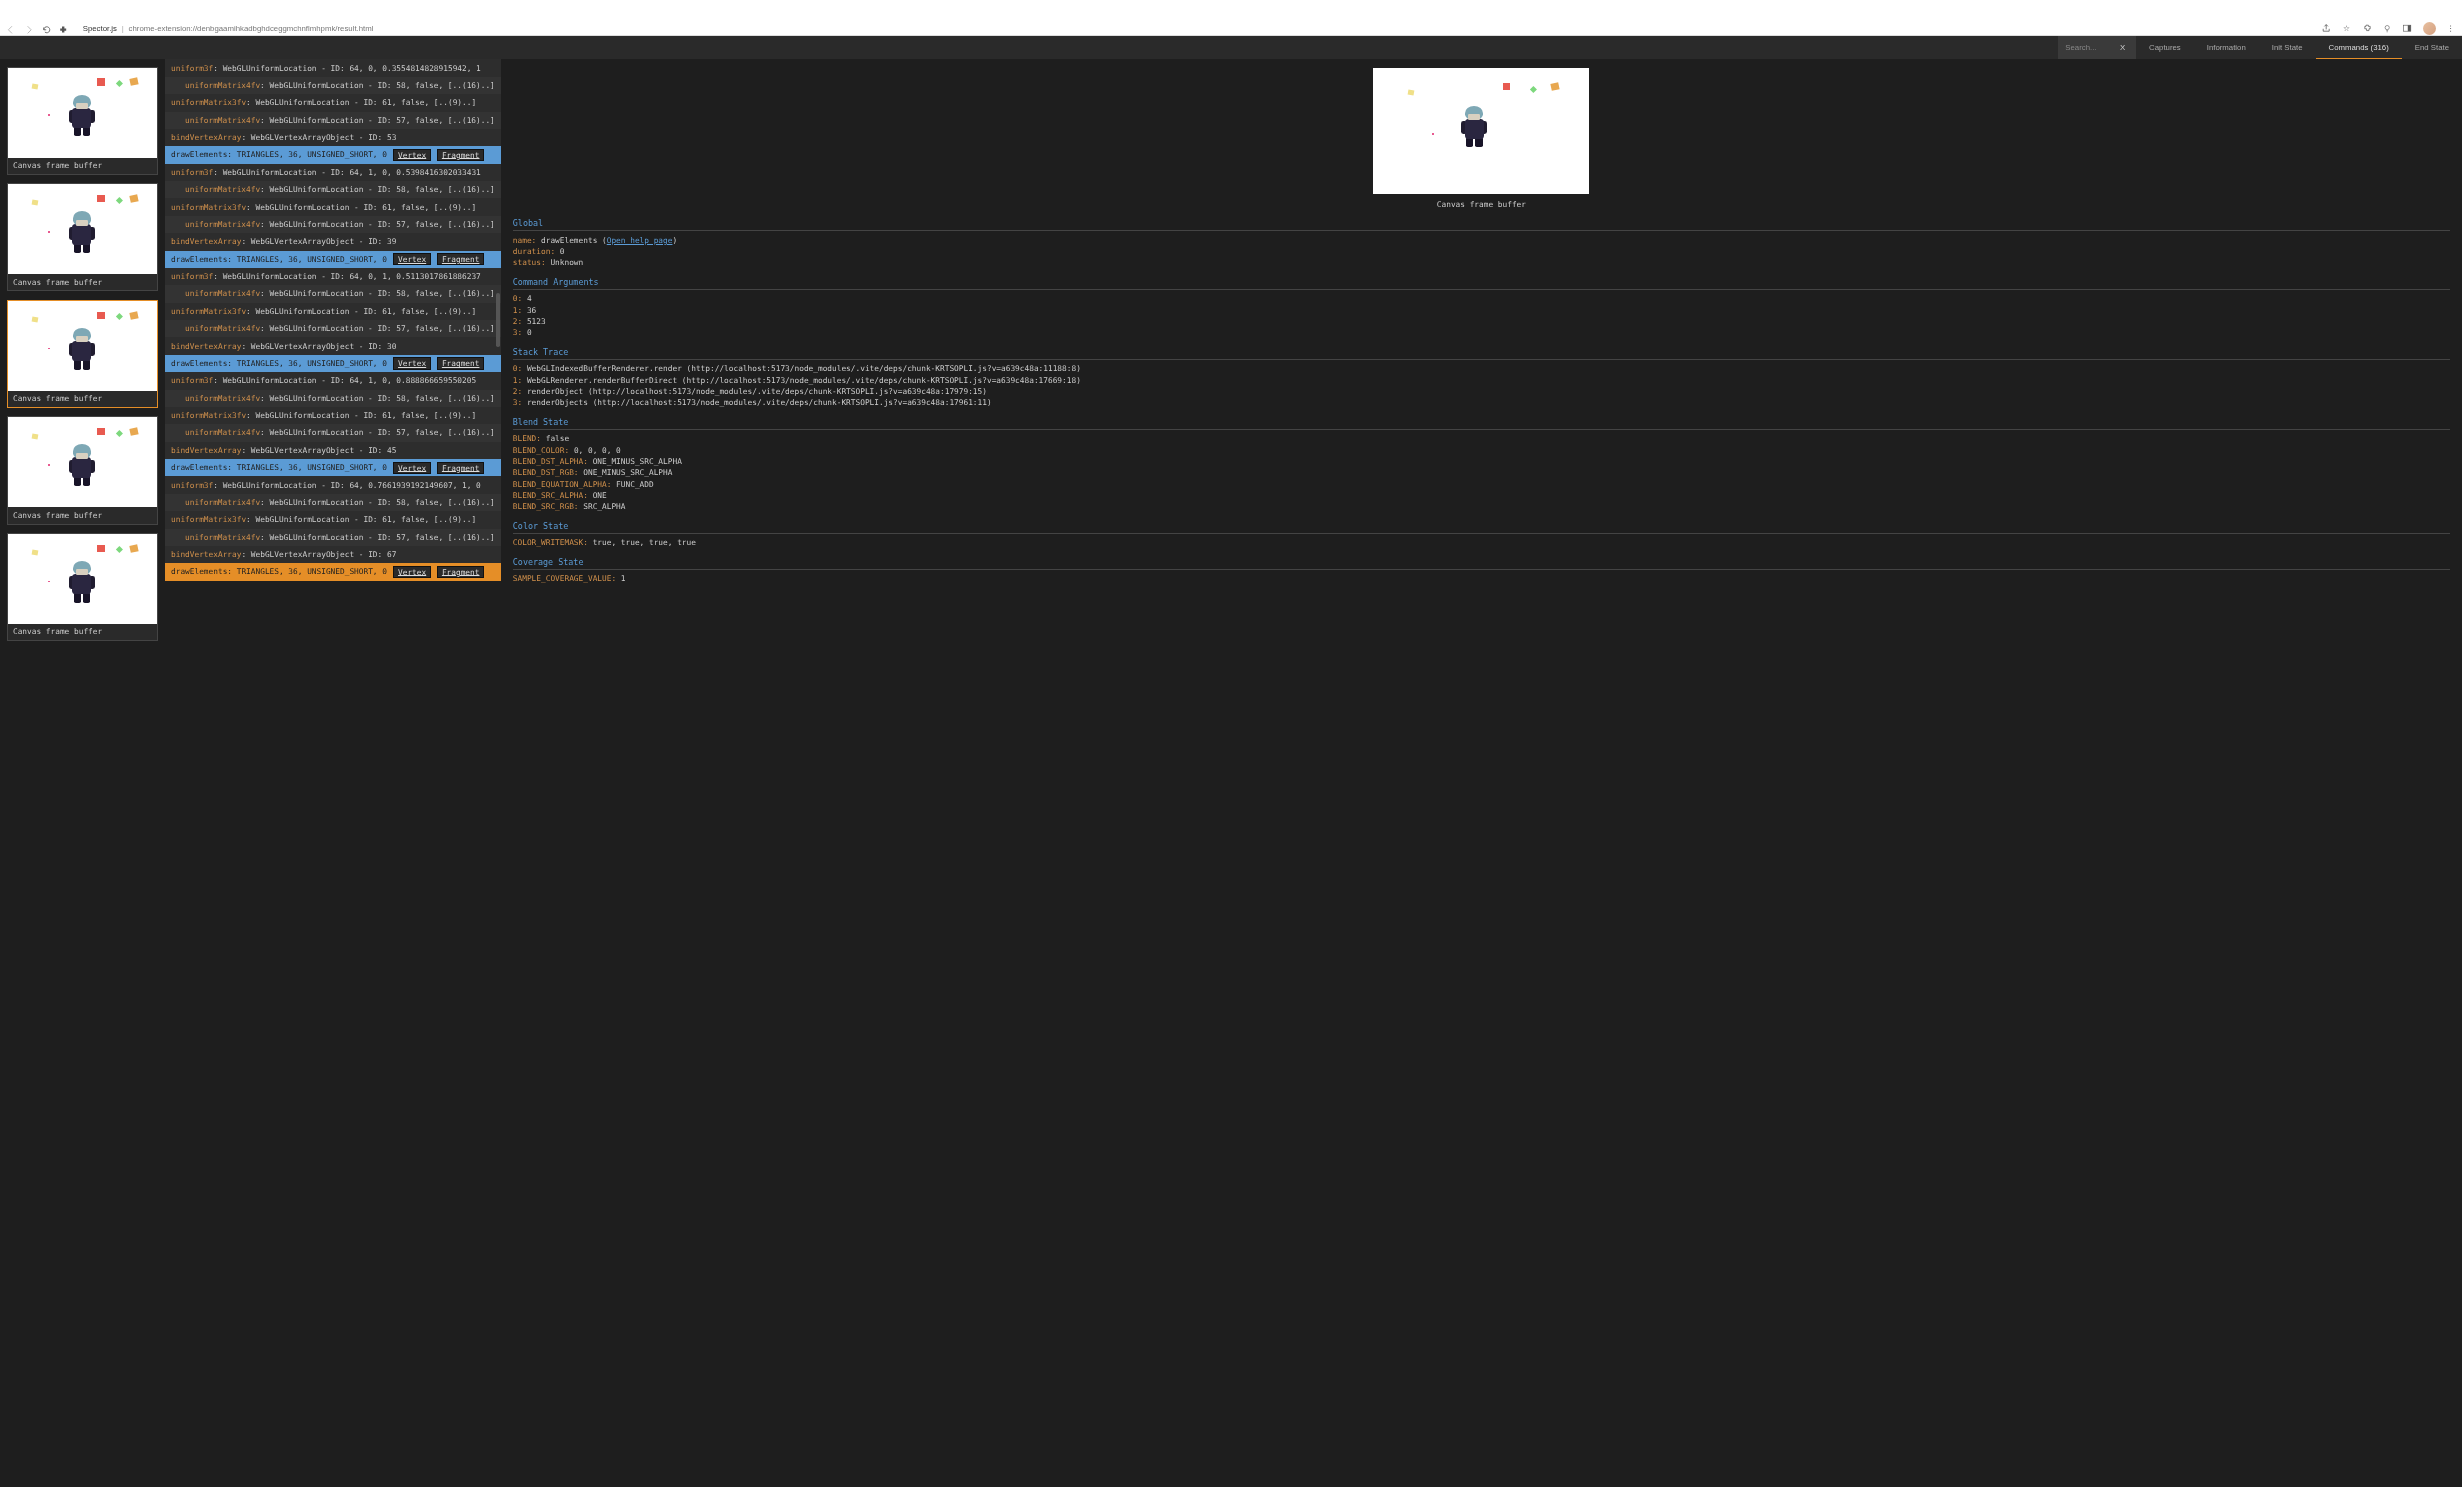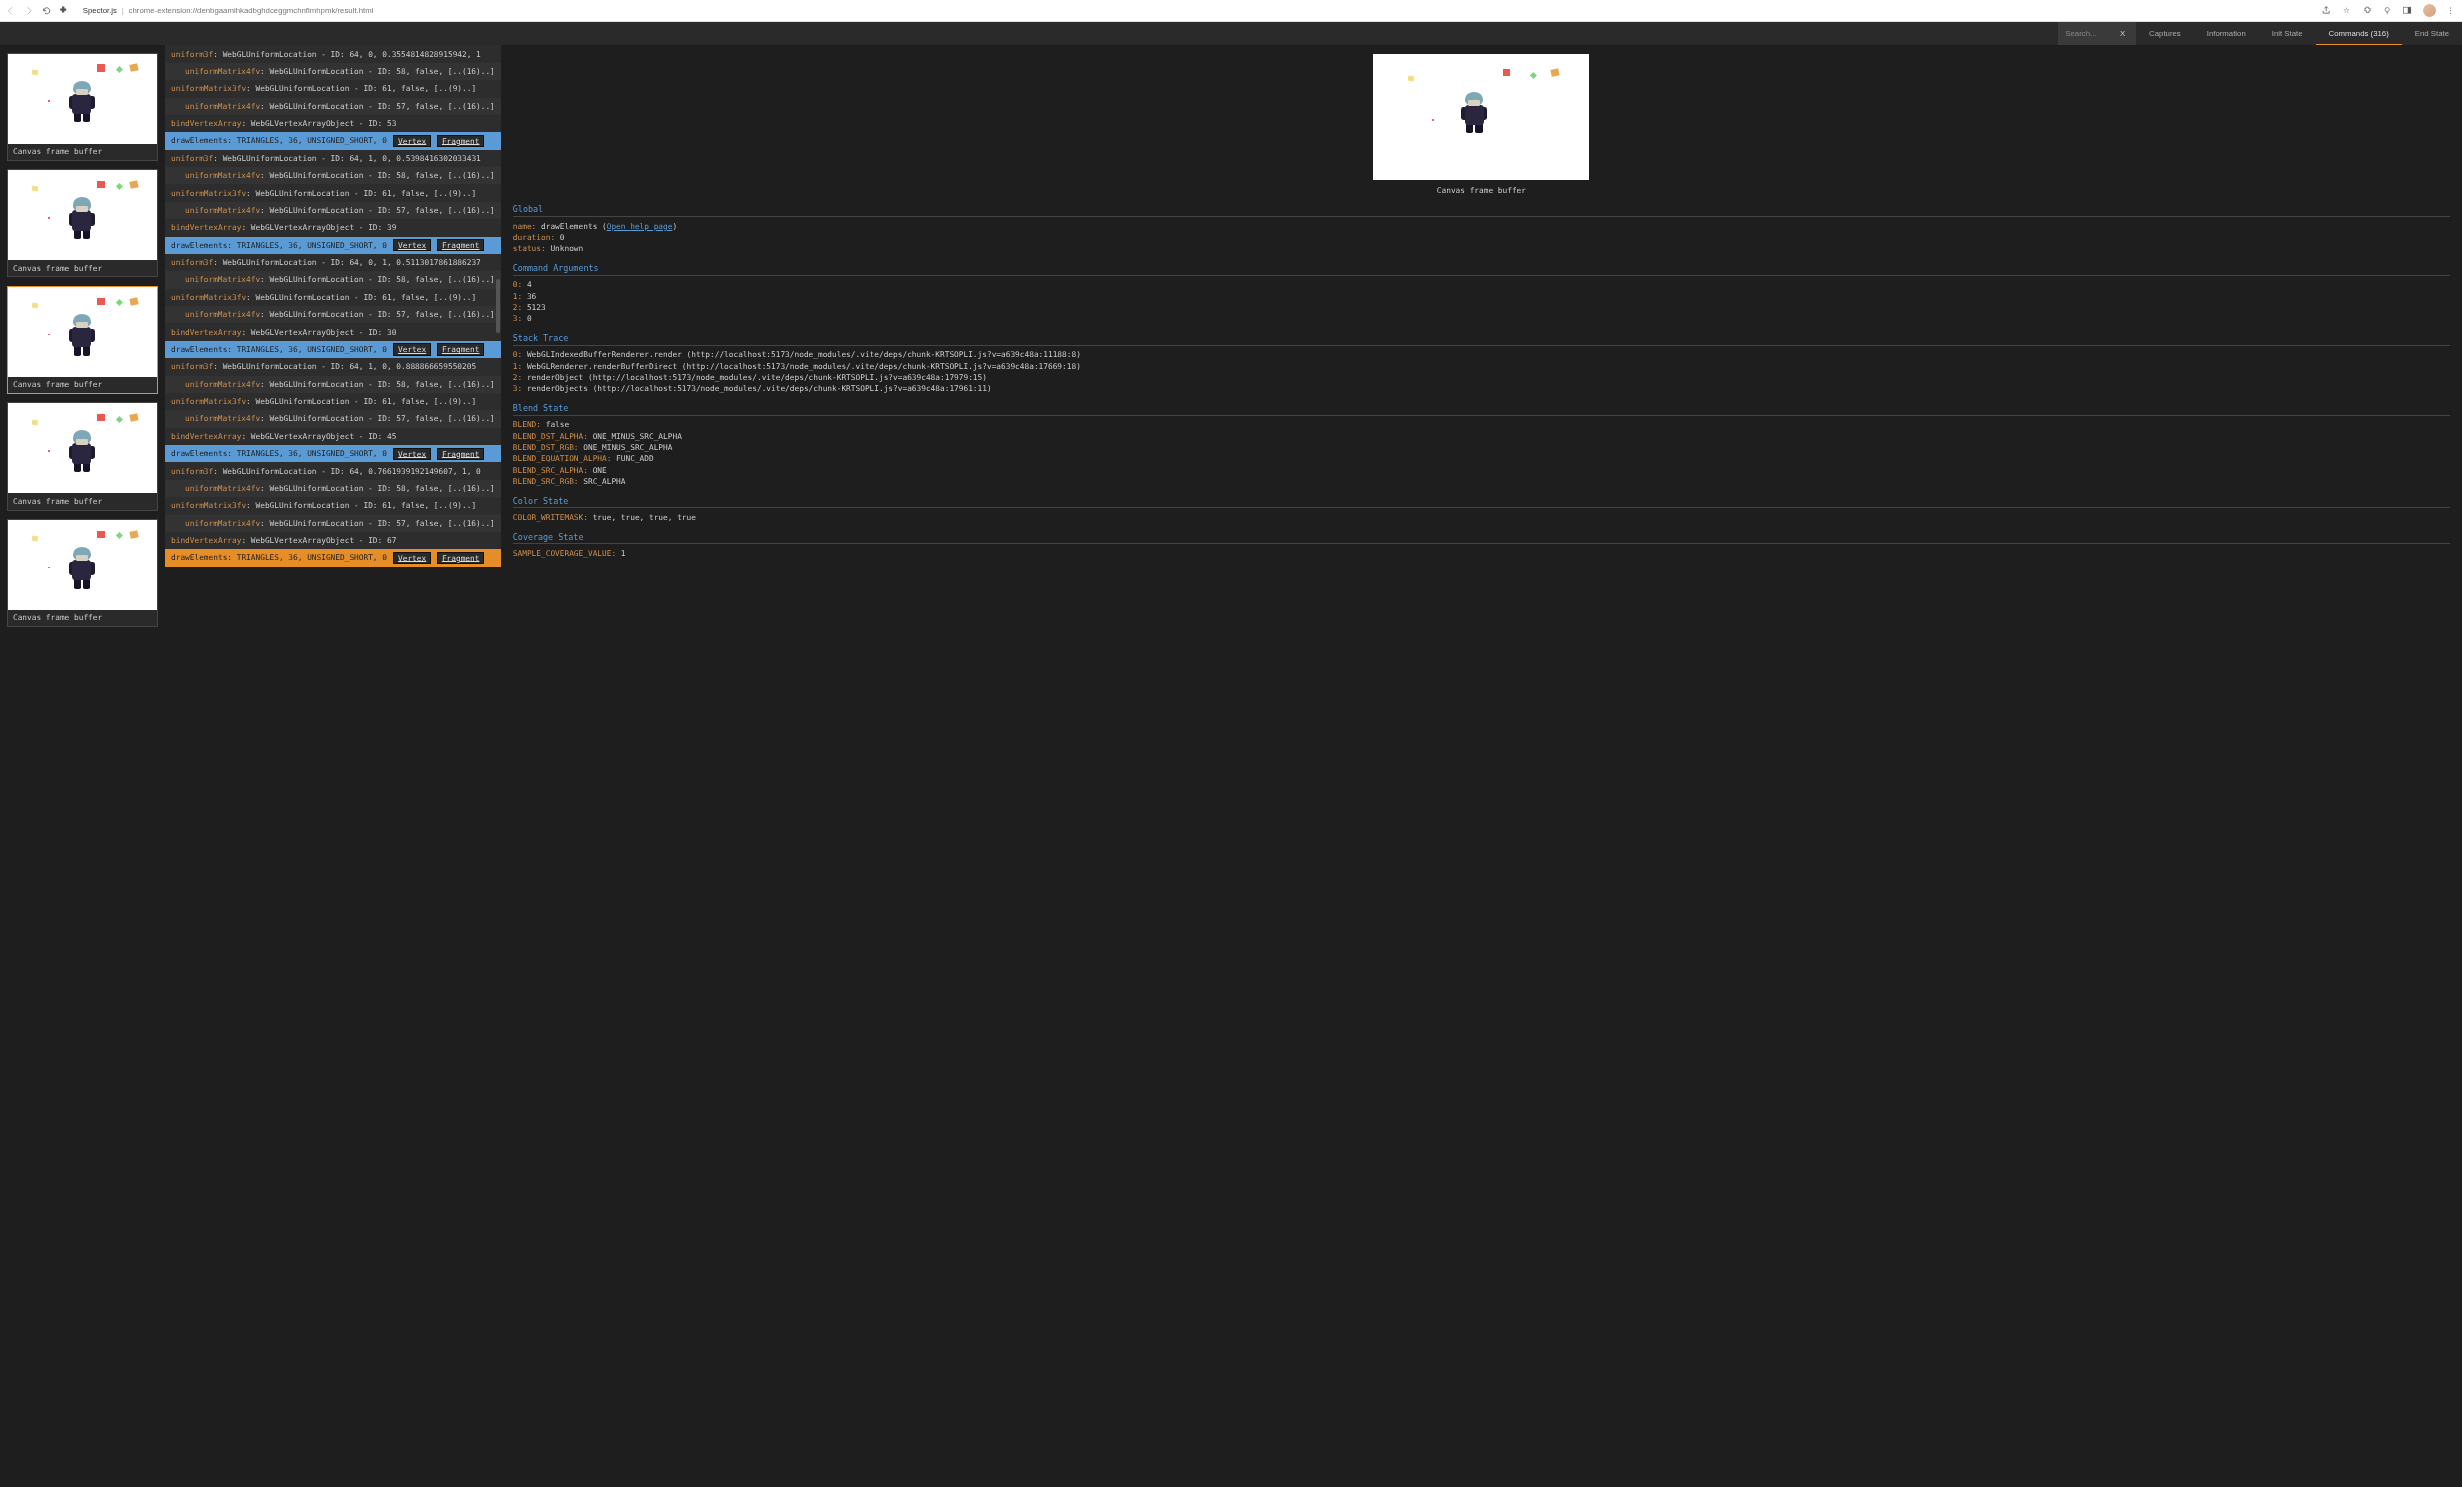--- a/index.html
+++ b/index.html
@@ -1,19 +1,19 @@
 <!DOCTYPE html>
 <html style="font-size:9.6px"><head>
 <meta charset="utf-8">
 <style>
 * { margin: 0; padding: 0; box-sizing: border-box; }
 body { font-family: -apple-system, BlinkMacSystemFont, "Segoe UI", Arial, sans-serif; background: #1e1e1e; color: #ccc; font-size: 7.8px; overflow: hidden; }
 
 
-.browser-chrome { background: #fff; height: 22px; display: flex; align-items: center; padding: 0 6px; gap: 7.2px; border-bottom: 0.6px solid #ddd; }
+.browser-chrome { background: #fff; height: 36px; display: flex; align-items: flex-end; padding: 0 6px; gap: 7.2px; border-bottom: 0.6px solid #ddd; }
 .nav-buttons { display: flex; gap: 8.4px; align-items: center; }
 .nav-btn { width: 9.6px; height: 9.6px; display: flex; align-items: center; justify-content: center; color: #888; cursor: pointer; }
 .nav-btn.enabled { color: #444; }
 .url-bar { flex: 1; display: flex; align-items: center; gap: 4.8px; background: #fff; border-radius: 12px; padding: 2.4px 7.2px; }
 .url-title { color: #333; font-weight: 500; }
 .url-sep { color: #aaa; }
 .url-path { color: #777; }
 .chrome-right { display: flex; gap: 9.6px; align-items: center; }
 .chrome-icon { width: 10.8px; height: 10.8px; display: flex; align-items: center; justify-content: center; color: #555; cursor: pointer; }
 .avatar { width: 13px; height: 13px; border-radius: 50%; background: linear-gradient(135deg, #e8c0a0, #d4a080); }
@@ -346,20 +346,21 @@
           <div class="kv-row"><span class="key">1:</span> <span class="val">WebGLRenderer.renderBufferDirect (http://localhost:5173/node_modules/.vite/deps/chunk-KRTSOPLI.js?v=a639c48a:17669:18)</span></div>
           <div class="kv-row"><span class="key">2:</span> <span class="val">renderObject (http://localhost:5173/node_modules/.vite/deps/chunk-KRTSOPLI.js?v=a639c48a:17979:15)</span></div>
           <div class="kv-row"><span class="key">3:</span> <span class="val">renderObjects (http://localhost:5173/node_modules/.vite/deps/chunk-KRTSOPLI.js?v=a639c48a:17961:11)</span></div>
         </div>
     </div>
 
     <div class="detail-section">
       <div class="section-title">Blend State</div>
       <div id="blend-rows">
           <div class="kv-row"><span class="key">BLEND:</span> <span class="val">false</span></div>
+          <div class="kv-row"><span class="key">BLEND_COLOR:</span> <span class="val">0, 0, 0, 0</span></div>
           <div class="kv-row"><span class="key">BLEND_DST_ALPHA:</span> <span class="val">ONE_MINUS_SRC_ALPHA</span></div>
           <div class="kv-row"><span class="key">BLEND_DST_RGB:</span> <span class="val">ONE_MINUS_SRC_ALPHA</span></div>
           <div class="kv-row"><span class="key">BLEND_EQUATION_ALPHA:</span> <span class="val">FUNC_ADD</span></div>
           <div class="kv-row"><span class="key">BLEND_SRC_ALPHA:</span> <span class="val">ONE</span></div>
           <div class="kv-row"><span class="key">BLEND_SRC_RGB:</span> <span class="val">SRC_ALPHA</span></div>
         </div>
     </div>
 
     <div class="detail-section">
       <div class="section-title">Color State</div>

